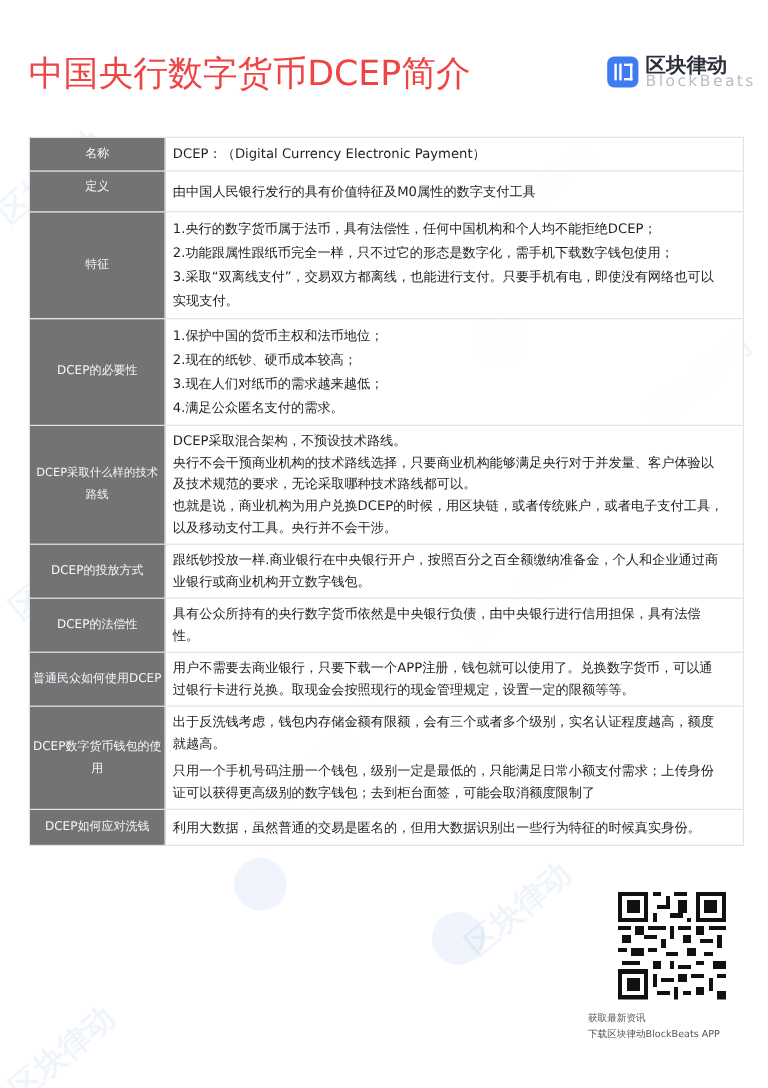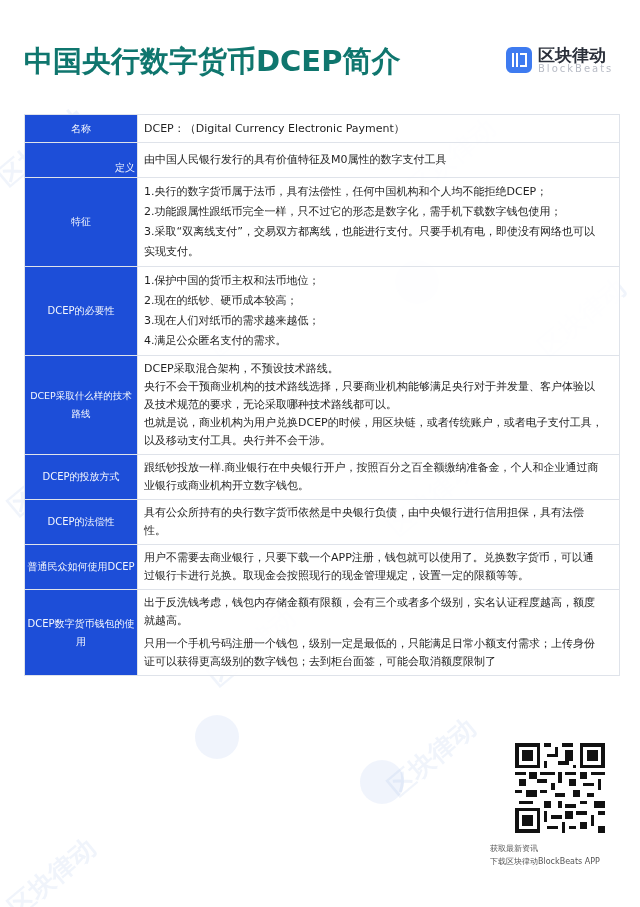--- a/index.html
+++ b/index.html
@@ -9,40 +9,40 @@
     }
     .watermark {
       position: absolute; color: rgba(110, 150, 220, 0.10); font-size: 26px; font-weight: bold;
       transform: rotate(-40deg); pointer-events: none; white-space: nowrap;
     }
     .wm-logo {
       position: absolute; width: 44px; height: 44px; border-radius: 50%;
       background: rgba(110, 150, 225, 0.10); pointer-events: none;
     }
     .title {
-      position: absolute; left: 24px; top: 42px; font-size: 29px; font-weight: bold;
-      color: #0f766e; letter-spacing: 0px;
+      position: absolute; left: 24px; top: 42px; font-size: 29px; font-weight: normal;
+      color: #ef4444; letter-spacing: 0px;
     }
     .brand { position: absolute; left: 506px; top: 46px; display: flex; align-items: center; }
     .brand-icon {
       width: 26px; height: 26px; background: #3e7bf0; border-radius: 6px; display: flex;
       align-items: center; justify-content: center; gap: 2px;
     }
     .brand-icon span { display: block; width: 2px; height: 14px; background: #fff; }
     .brand-icon span.c { width: 5px; border: 2px solid #fff; background: transparent; height: 10px; border-left: none; }
     .brand-text { margin-left: 6px; display: flex; flex-direction: column; }
     .brand-cn { font-size: 17px; font-weight: bold; color: #2a2f3a; line-height: 18px; }
-    .brand-en { font-size: 10px; color: #b8bcc6; letter-spacing: 2px; line-height: 9px; }
+    .brand-en { font-size: 13px; color: #b8bcc6; letter-spacing: 2px; line-height: 9px; }
     table.info {
       position: absolute; left: 24px; top: 114px; width: 596px; border-collapse: collapse;
       font-size: 11px; line-height: 18px;
     }
     table.info td { border: 1px solid #dfe3ea; vertical-align: middle; }
     td.label {
-      width: 108px; background: #1d4ed8; color: #f3f6fd; text-align: center; font-size: 10px;
+      width: 108px; background: #737373; color: #f3f6fd; text-align: center; font-size: 10px;
       border-color: #8aa9ec; padding: 0 2px;
     }
     td.value { padding: 4px 16px 4px 6px; background: rgba(255,255,255,0.9); color: #1f1f1f; }
     .line { display: block; }
     .gap { height: 5px; }
     .qr { position: absolute; left: 515px; top: 743px; width: 90px; height: 90px; }
     .qr-caption { position: absolute; left: 490px; top: 842px; width: 150px; text-align: left;
       font-size: 8px; color: #555; line-height: 13px; }
   </style>
 </head>
@@ -77,21 +77,21 @@
 
 <table class="info">
   <tbody>
       <tr style="height:28px;">
     <td class="label">名称</td>
     <td class="value">
           <span class="line">DCEP：（Digital Currency Electronic Payment）</span>
         </td>
   </tr>
   <tr style="height:34px;">
-    <td class="label" style="vertical-align:top;padding-top:16px;text-align:right;">定义</td>
+    <td class="label" style="vertical-align:top;padding-top:4px;">定义</td>
     <td class="value">
           <span class="line">由中国人民银行发行的具有价值特征及M0属性的数字支付工具</span>
         </td>
   </tr>
   <tr style="height:86px;">
     <td class="label">特征</td>
     <td class="value" style="line-height:20px;">
       <span class="line">1.央行的数字货币属于法币，具有法偿性，任何中国机构和个人均不能拒绝DCEP；</span>
       <span class="line">2.功能跟属性跟纸币完全一样，只不过它的形态是数字化，需手机下载数字钱包使用；</span>
       <span class="line">3.采取“双离线支付”，交易双方都离线，也能进行支付。只要手机有电，即使没有网络也可以实现支付。</span>
@@ -132,20 +132,26 @@
           <span class="line">用户不需要去商业银行，只要下载一个APP注册，钱包就可以使用了。兑换数字货币，可以通过银行卡进行兑换。取现金会按照现行的现金管理规定，设置一定的限额等等。</span>
         </td>
   </tr>
   <tr style="height:72px;">
     <td class="label">DCEP数字货币钱包的使用</td>
     <td class="value">
       <span class="line">出于反洗钱考虑，钱包内存储金额有限额，会有三个或者多个级别，实名认证程度越高，额度就越高。</span>
       <div class="gap"></div>
       <span class="line">只用一个手机号码注册一个钱包，级别一定是最低的，只能满足日常小额支付需求；上传身份证可以获得更高级别的数字钱包；去到柜台面签，可能会取消额度限制了</span>
     </td>
+  </tr>
+  <tr style="height:30px;">
+    <td class="label">DCEP如何应对洗钱</td>
+    <td class="value">
+          <span class="line">利用大数据，虽然普通的交易是匿名的，但用大数据识别出一些行为特征的时候真实身份。</span>
+        </td>
   </tr>
 </tbody>
   </table>
 
 <svg class="qr" viewBox="0 0 25 25" shape-rendering="crispEdges">
   <rect width="25" height="25" fill="#fff"></rect>
   <g fill="#111">
     <rect x="0" y="0" width="7" height="7"></rect>
       <rect x="1" y="1" width="5" height="5" fill="#fff"></rect>
       <rect x="2" y="2" width="3" height="3"></rect>

